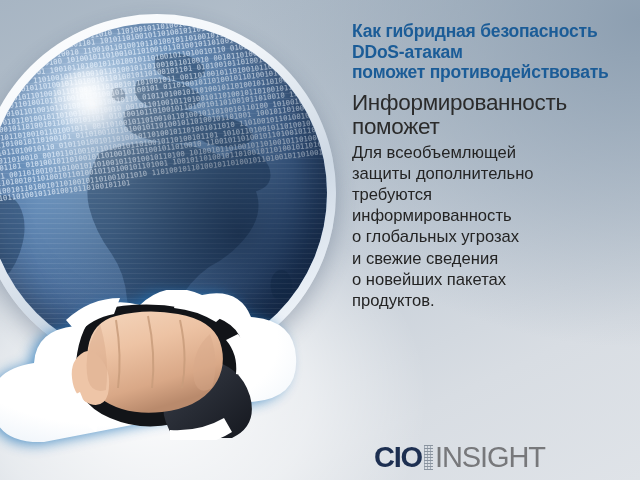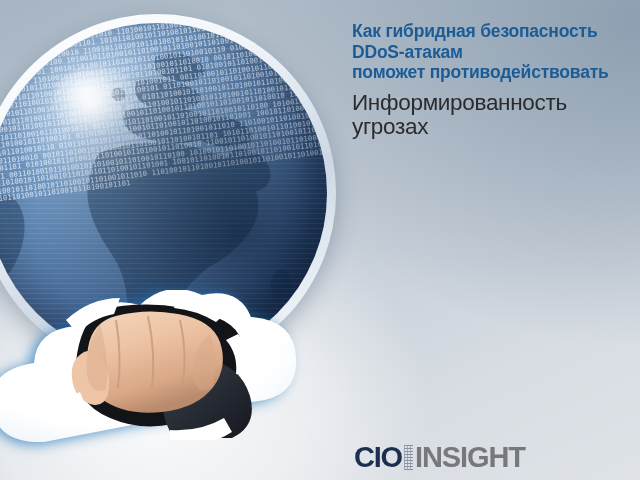--- a/index.html
+++ b/index.html
@@ -83,34 +83,34 @@
     color:#2b2b2b;font-size:22.5px;line-height:24.5px;font-weight:normal;
     letter-spacing:-0.3px;margin:0 0 2px 0;
   }
   .headline div{white-space:nowrap;}
   .body{
     color:#242424;font-size:16.6px;line-height:21.2px;margin:1px 0 0 0;
   }
   .body div{white-space:nowrap;}
 
   
-  .logo{position:absolute;left:354px;top:442px;display:flex;align-items:center;height:30px;}
+  .logo{position:absolute;left:374px;top:442px;display:flex;align-items:center;height:30px;}
   .logo-cio{
     font-size:29px;font-weight:bold;color:#1d2f51;letter-spacing:-1.2px;
     font-family:"Liberation Sans","DejaVu Sans",sans-serif;
   }
   .logo-sep{
     width:9px;height:25px;margin:0 2px 0 2px;
     background:
       repeating-linear-gradient(to bottom, #7d8894 0px,#7d8894 1px, rgba(255,255,255,0) 1px, rgba(255,255,255,0) 3px),
       repeating-linear-gradient(to right, #9aa4b0 0px,#9aa4b0 1px, rgba(255,255,255,0) 1px, rgba(255,255,255,0) 3px);
     opacity:.85;
   }
   .logo-insight{
-    font-size:29px;font-weight:bold;color:#77787b;letter-spacing:-1.1px;
+    font-size:29px;font-weight:normal;color:#77787b;letter-spacing:-1.1px;
     font-family:"Liberation Sans","DejaVu Sans",sans-serif;
   }
 </style>
 </head>
 <body>
 
 <div id="slide">
 
   <div class="globe-wrap">
     <div class="globe-rim"></div>
@@ -221,23 +221,33 @@
   <div class="txtcol">
 
     <div class="kicker">
       <div>Как гибридная безопасность</div>
       <div>DDoS-атакам</div>
       <div>поможет противодействовать</div>
     </div>
 
     <div class="headline">
       <div>Информированность</div>
-      <div>угрозах</div>
-    </div>
-
+      <div>поможет</div>
+    </div>
+
+    <div class="body">
+      <div>Для всеобъемлющей</div>
+      <div>защиты дополнительно</div>
+      <div>требуются</div>
+      <div>информированность</div>
+      <div>о глобальных угрозах</div>
+      <div>и свежие сведения</div>
+      <div>о новейших пакетах</div>
+      <div>продуктов.</div>
+    </div>
   </div>
 
   <div class="logo">
     <span class="logo-cio">CIO</span>
     <span class="logo-sep"></span>
     <span class="logo-insight">INSIGHT</span>
   </div>
 
 </div>
 

